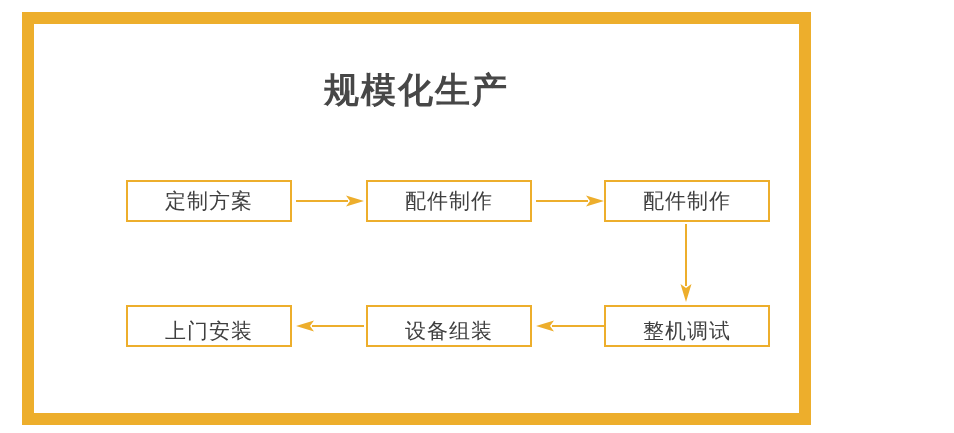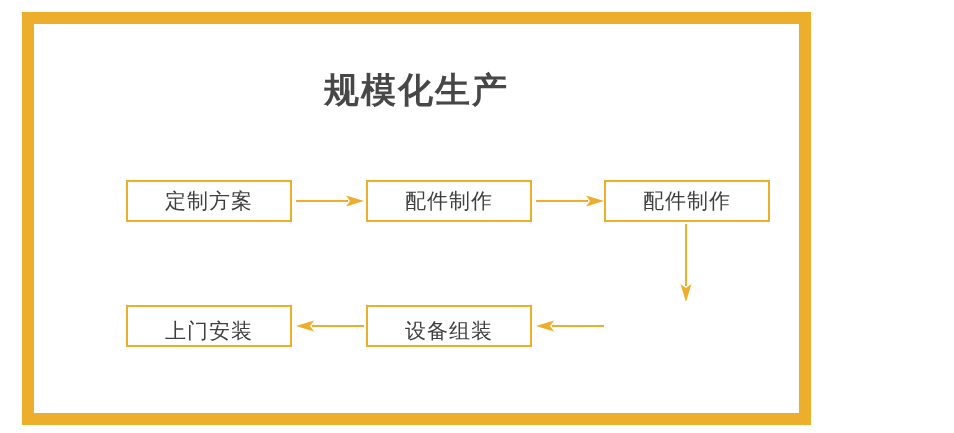--- a/index.html
+++ b/index.html
@@ -143,20 +143,23 @@
         </svg>
       </div>
 
       <div class="arrow-v">
         <svg width="16" height="78" viewBox="0 0 16 78">
           <line x1="8" y1="0" x2="8" y2="62" stroke="#edae2c" stroke-width="2"></line>
           <polygon points="2.5,60 8,78 13.5,60 8,64" fill="#edae2c"></polygon>
         </svg>
       </div>
 
+      <div class="node r2 c3">
+        <span>整机调试</span>
+      </div>
 
       <div class="node r2 c2">
         <span>设备组装</span>
       </div>
 
       <div class="node r2 c1">
         <span>上门安装</span>
       </div>
 
       <div class="arrow-h2 b2">

